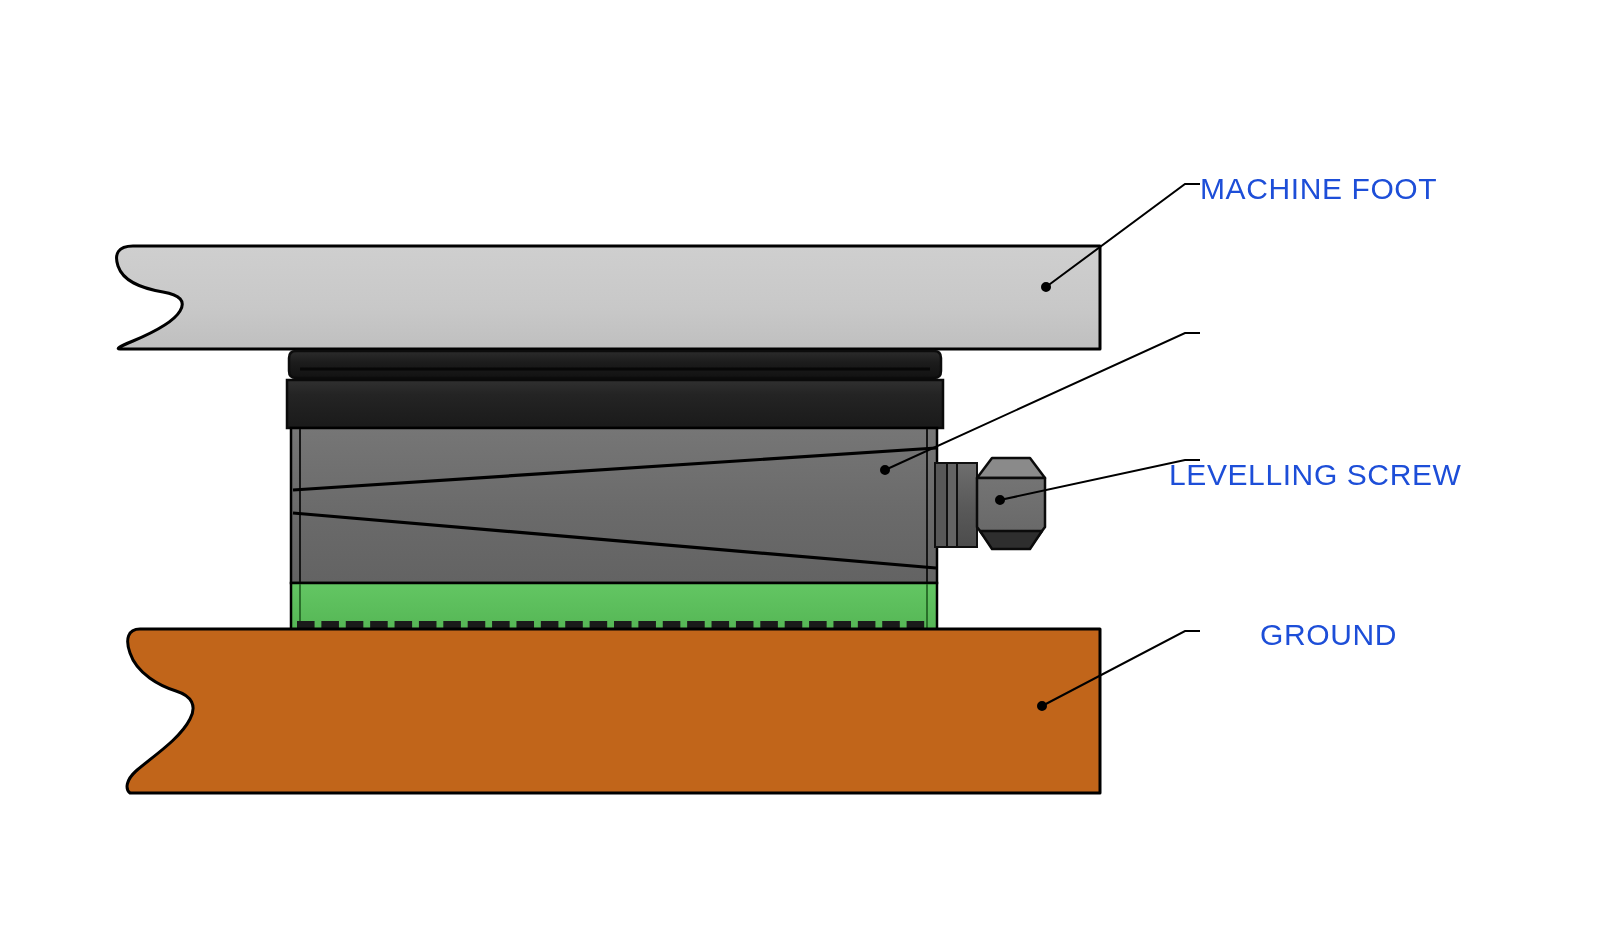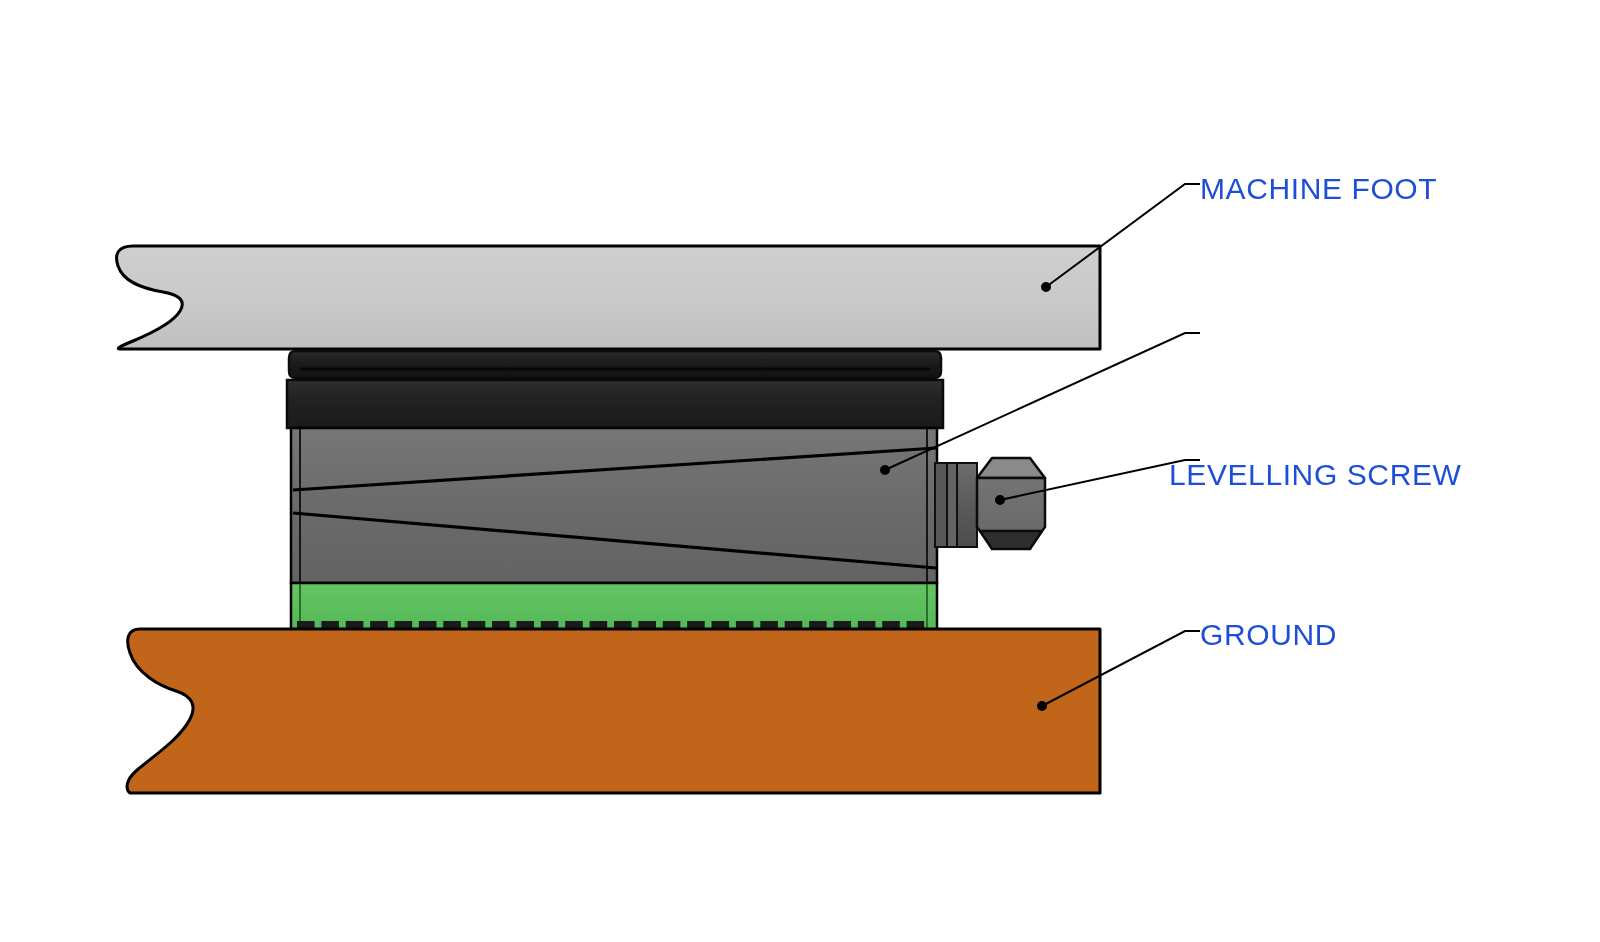--- a/index.html
+++ b/index.html
@@ -34,21 +34,21 @@
     font-size: 30px;
     font-weight: 400;
     letter-spacing: 0.6px;
     color: #1d4ed8;
     white-space: nowrap;
     line-height: 1;
   }
   #label-machine-foot { left: 1200px; top: 174px; }
   #label-wedge-mount  { left: 1200px; top: 322px; }
   #label-levelling-screw { left: 1169px; top: 448px; margin-top: 12px; }
-  #label-ground       { left: 1200px; top: 620px; }
+  #label-ground       { left: 1260px; top: 620px; }
 </style>
 </head>
 <body>
 
 <div id="diagram-root">
 
   <svg id="assembly-svg" viewBox="0 0 1600 942" xmlns="http://www.w3.org/2000/svg">
 
     <defs>
       <linearGradient id="gradTopPad" x1="0" y1="0" x2="0" y2="1">

